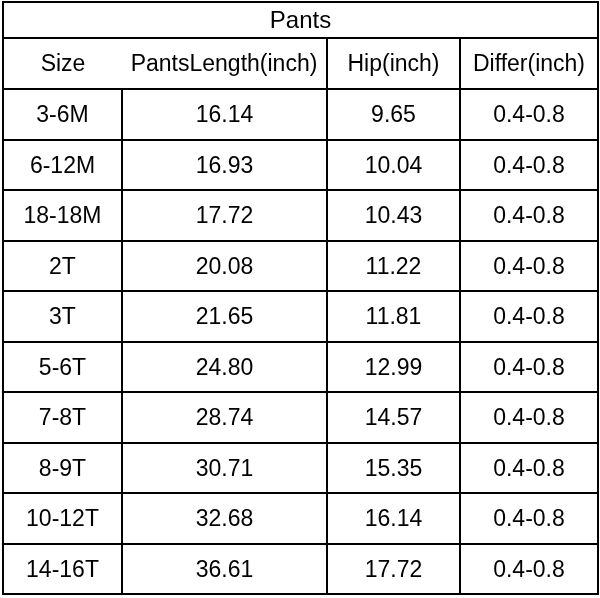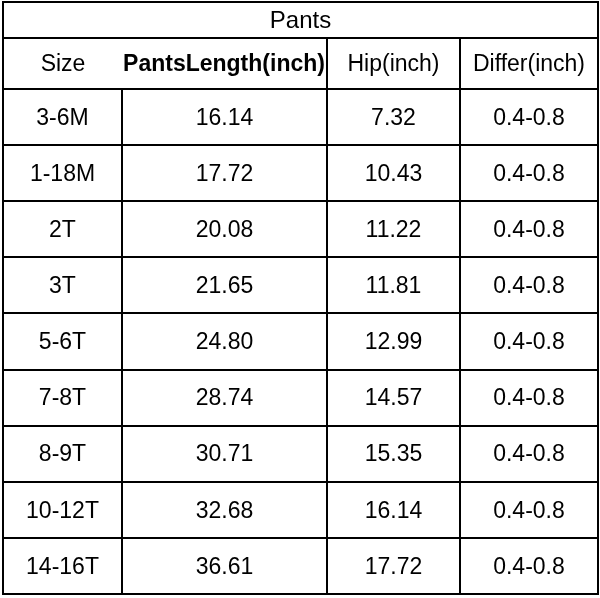--- a/index.html
+++ b/index.html
@@ -37,21 +37,21 @@
     height: 36px;
   }
   tr.title-row td {
     font-size: 24px;
   }
   tr.header-row {
     height: 51px;
   }
   
   tr.header-row td.col-size    { border-right: 0 none; }
-  tr.header-row td.col-length  { border-left: 0 none; font-weight: bold; }
+  tr.header-row td.col-length  { border-left: 0 none; }
   col.c-size   { width: 119px; }
   col.c-length { width: 205px; }
   col.c-hip    { width: 133px; }
   col.c-differ { width: 138px; }
 </style>
 </head>
 <body>
 
 <table class="size-chart">
   <colgroup>
@@ -66,25 +66,31 @@
     </tr>
     <tr class="header-row">
       <td class="col-size">Size</td>
       <td class="col-length">PantsLength(inch)</td>
       <td class="col-hip">Hip(inch)</td>
       <td class="col-differ">Differ(inch)</td>
     </tr>
     <tr>
       <td>3-6M</td>
       <td>16.14</td>
-      <td>7.32</td>
+      <td>9.65</td>
       <td>0.4-0.8</td>
     </tr>
     <tr>
-      <td>1-18M</td>
+      <td>6-12M</td>
+      <td>16.93</td>
+      <td>10.04</td>
+      <td>0.4-0.8</td>
+    </tr>
+    <tr>
+      <td>18-18M</td>
       <td>17.72</td>
       <td>10.43</td>
       <td>0.4-0.8</td>
     </tr>
     <tr>
       <td>2T</td>
       <td>20.08</td>
       <td>11.22</td>
       <td>0.4-0.8</td>
     </tr>

